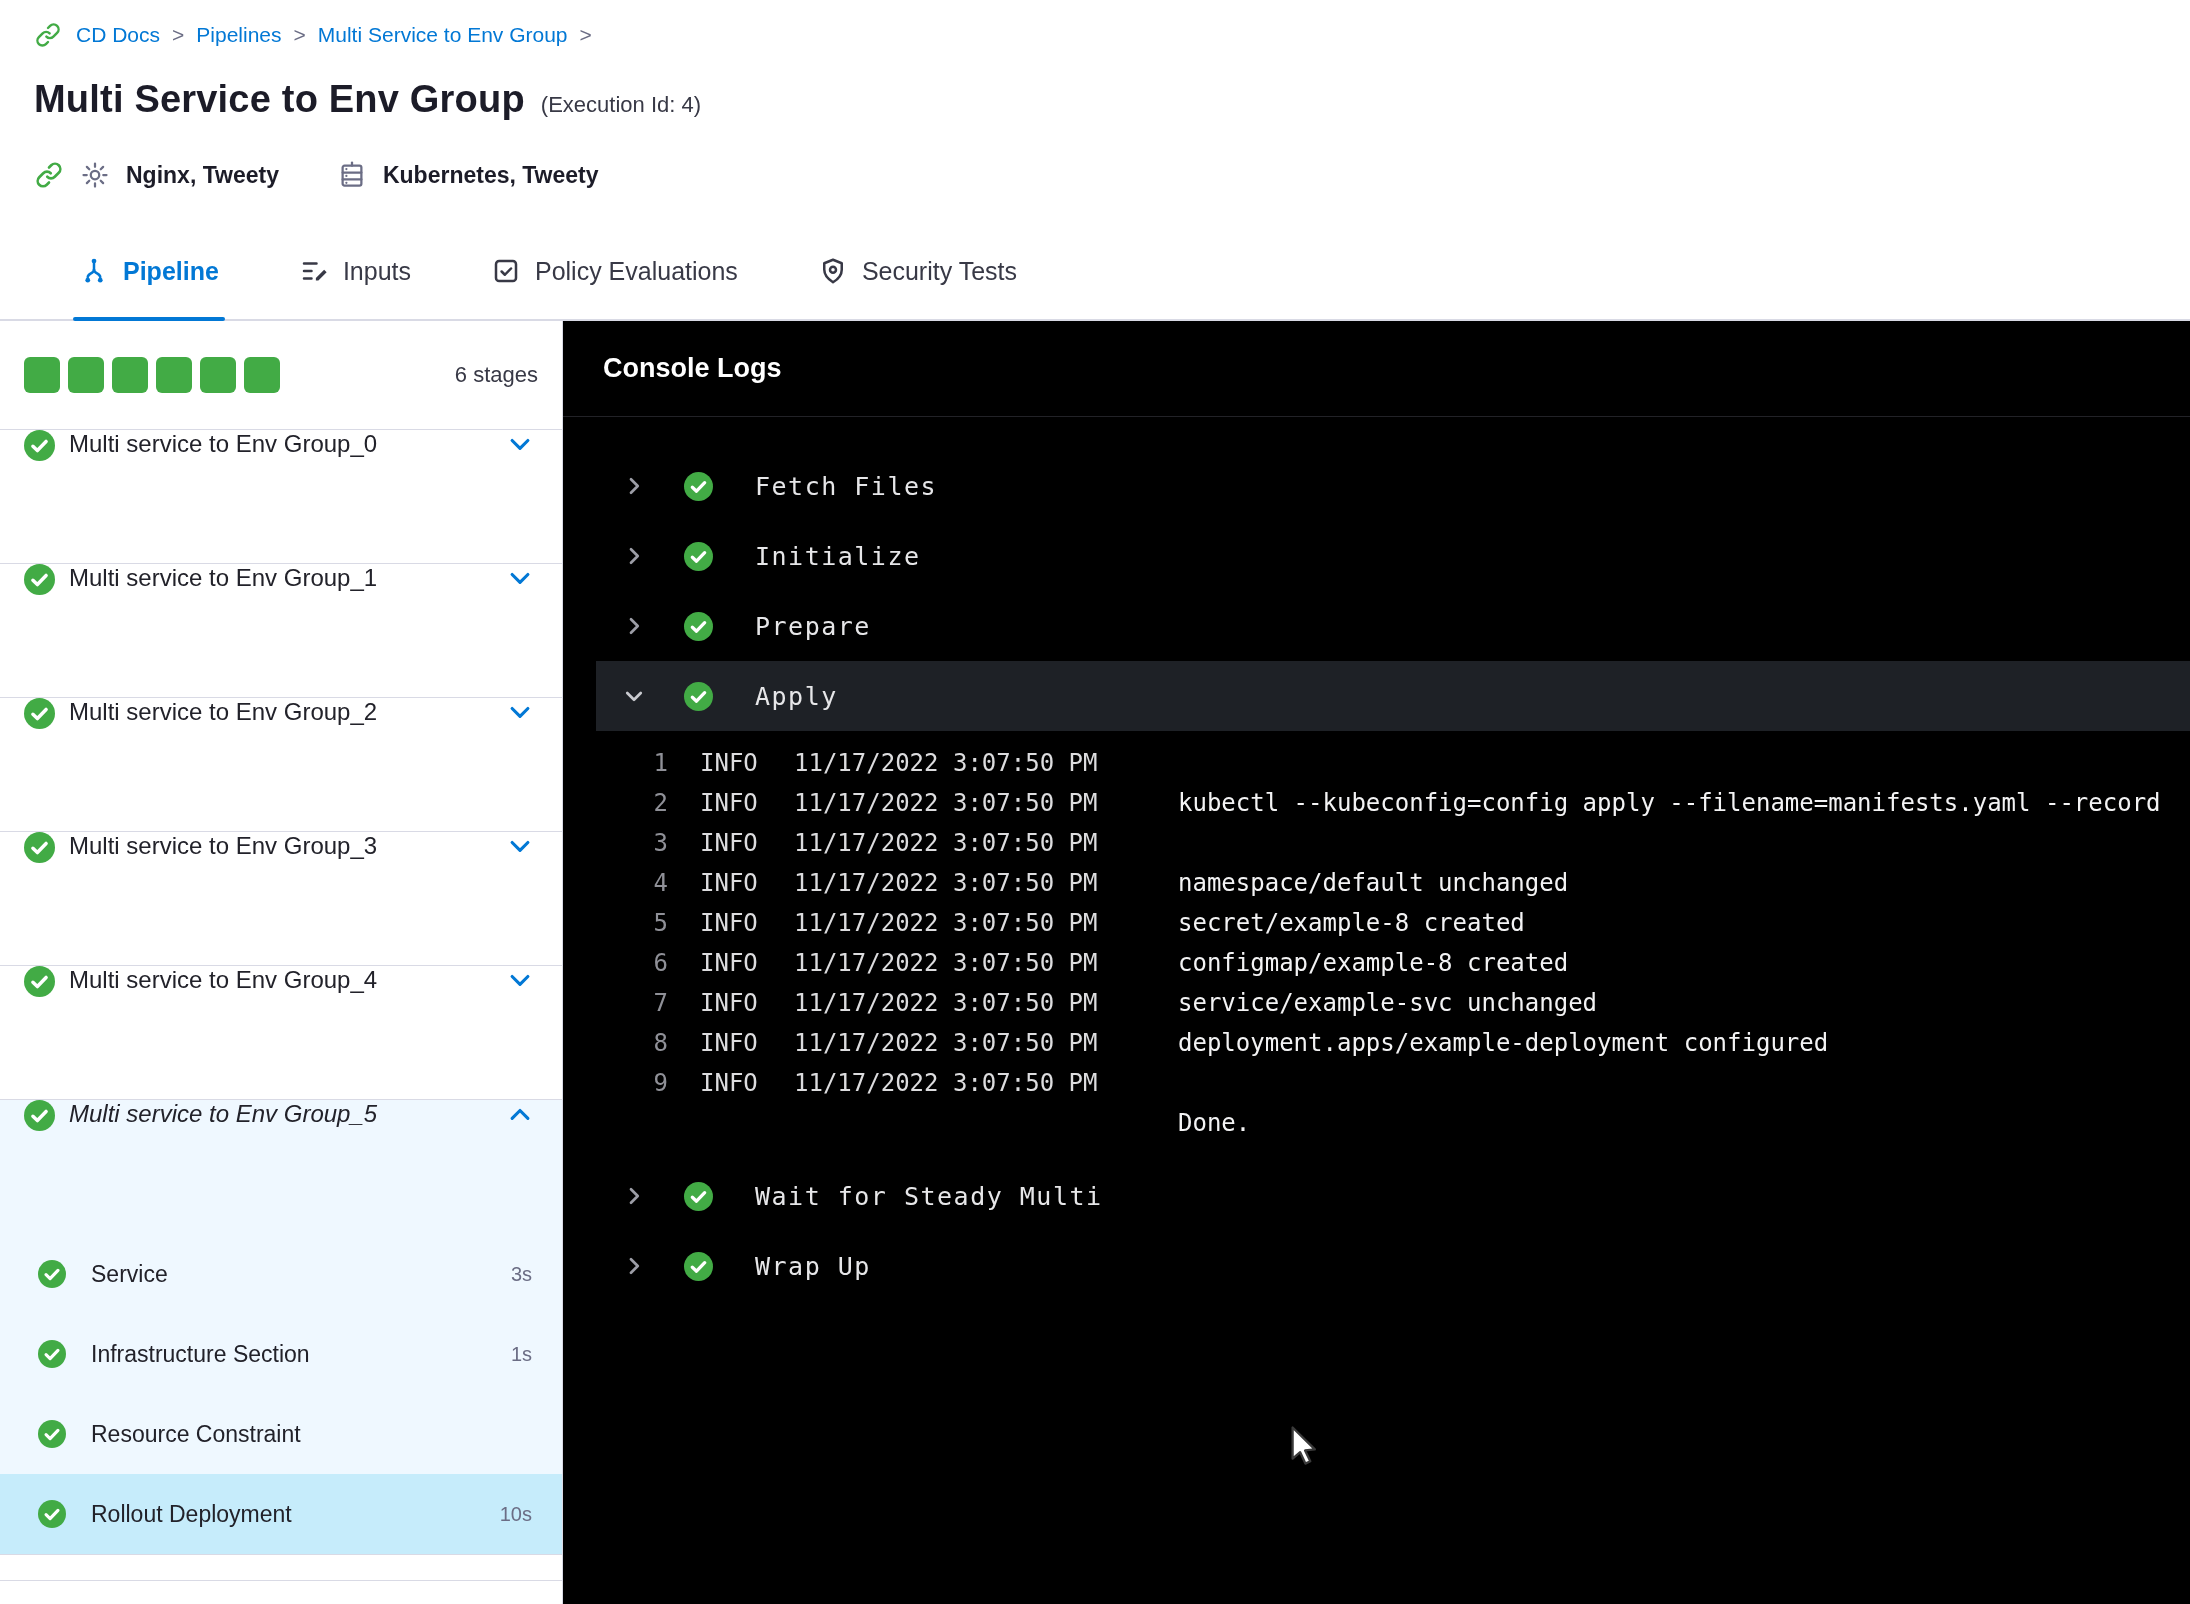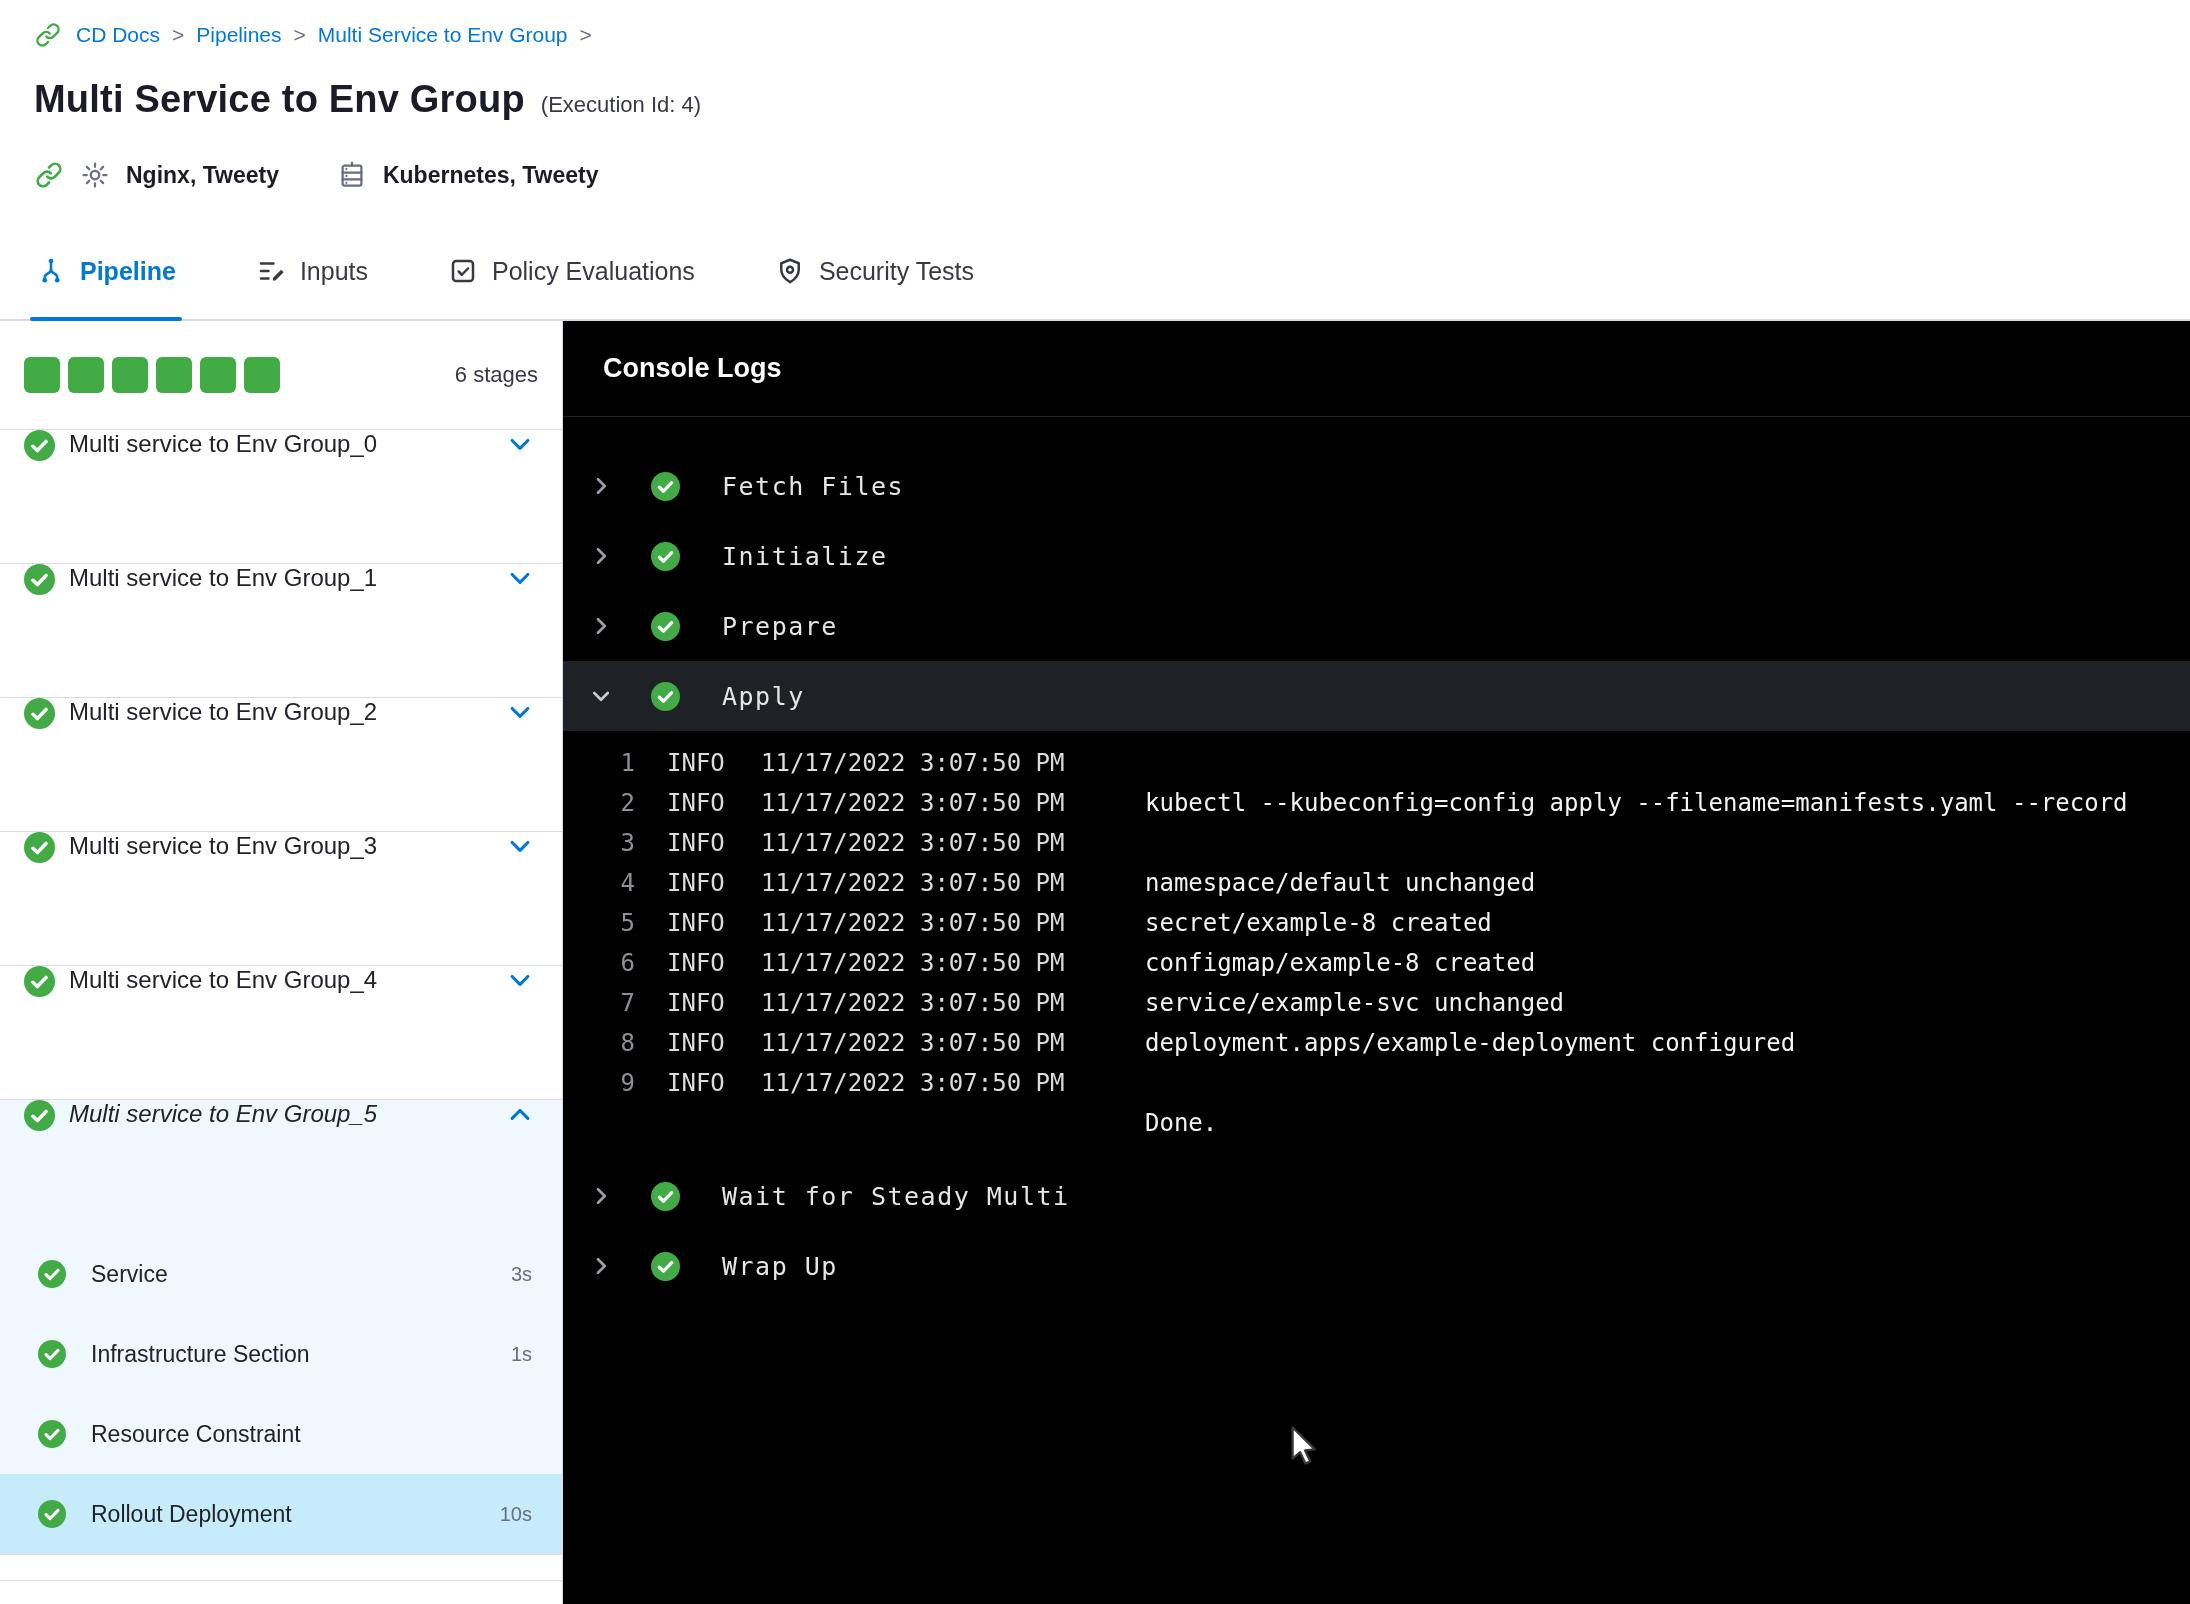--- a/index.html
+++ b/index.html
@@ -23,21 +23,21 @@
   .crumb-sep{color:#6B6D85;font-weight:400;}
   .title-row{display:flex;align-items:baseline;gap:16px;margin-top:28px;}
   .page-title{font-size:38px;font-weight:700;color:var(--title-c);letter-spacing:.2px;}
   .execution-id{font-size:22px;color:var(--text-c);}
   .meta-row{display:flex;align-items:center;gap:16px;margin-top:34px;height:40px;}
   .meta-text{font-size:23px;font-weight:600;color:var(--title-c);}
   .meta-link,.meta-gear,.meta-rack{width:30px;height:30px;}
   .meta-spacer{width:26px;height:1px;}
 
   
-  .tabbar{display:flex;align-items:stretch;gap:80px;padding:0 0 0 36px;height:98px;margin-top:28px;border-bottom:2px solid var(--border);flex:0 0 auto;}
+  .tabbar{display:flex;align-items:stretch;gap:80px;padding:0 0 0 79px;height:98px;margin-top:28px;border-bottom:2px solid var(--border);flex:0 0 auto;}
   .tab{display:flex;align-items:center;gap:14px;font-size:25px;font-weight:500;color:var(--text-c);position:relative;cursor:pointer;}
   .tab .tab-icon{width:30px;height:30px;}
   .tab.active{color:var(--accent);font-weight:700;}
   .tab.active::after{content:"";position:absolute;left:-6px;right:-6px;bottom:-2px;height:4px;background:var(--accent);border-radius:2px;}
 
   
   .content{flex:1;display:flex;min-height:0;}
 
   
   .sidebar{width:563px;flex:0 0 563px;background:#fff;display:flex;flex-direction:column;border-right:1px solid var(--border);}
@@ -55,21 +55,21 @@
   .step-row{height:80px;display:flex;align-items:center;padding:0 30px 0 38px;cursor:pointer;}
   .step-row.selected{background:var(--selected-bg);}
   .step-check{width:28px;height:28px;flex:0 0 28px;}
   .step-label{font-size:23px;color:#22222A;margin-left:25px;flex:1;}
   .step-duration{font-size:20px;color:var(--muted);}
   .sidebar-tail{height:26px;border-bottom:1px solid var(--border);}
 
   
   .console{flex:1;background:var(--console-bg);position:relative;overflow:hidden;font-family:"DejaVu Sans Mono","Liberation Mono",monospace;}
   .console-header{height:96px;display:flex;align-items:center;padding:0 40px;font-family:"Liberation Sans",sans-serif;font-size:27px;font-weight:700;color:#FFFFFF;border-bottom:1px solid #222227;}
-  .console-body{padding-top:34px;}
+  .console-body{padding-top:34px;margin-left:33px;}
   .cstep{height:70px;display:flex;align-items:center;padding:0 26px;color:#E6E6E8;font-size:25px;letter-spacing:1.5px;cursor:pointer;}
   .cstep.expanded{background:var(--apply-bg);}
   .cchev{width:24px;height:24px;flex:0 0 24px;margin-right:38px;}
   .ccheck{width:29px;height:29px;flex:0 0 29px;margin-right:42px;}
   .logs{padding:12px 0 18px 0;}
   .log-line{display:flex;height:40px;align-items:center;font-size:24px;white-space:pre;}
   .log-num{width:72px;flex:0 0 72px;text-align:right;color:#8F9097;}
   .log-level{width:60px;flex:0 0 60px;margin-left:32px;color:#DCDCDE;}
   .log-time{width:330px;flex:0 0 330px;margin-left:34px;color:#DCDCDE;}
   .log-msg{margin-left:54px;color:#F3F3F4;}

